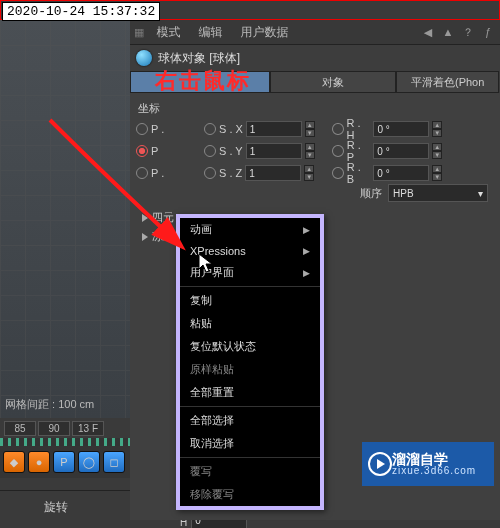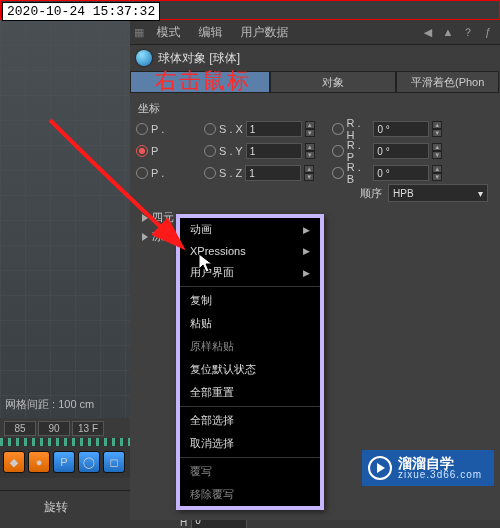--- a/index.html
+++ b/index.html
@@ -26,21 +26,21 @@
 .insp-top{height:24px;background:#383838;display:flex;align-items:center;gap:6px;padding:0 4px;border-bottom:1px solid #222}
 .insp-menu{font-size:12px;color:#bbb;padding:2px 6px;cursor:pointer}
 .insp-topright{margin-left:auto;display:flex;gap:4px}
 .top-icon{width:16px;height:16px;display:flex;align-items:center;justify-content:center;color:#999}
 .obj-title{height:26px;display:flex;align-items:center;gap:6px;padding:0 6px;background:#3d3d3d}
 .obj-icon{width:16px;height:16px;border-radius:50%;background:radial-gradient(circle at 35% 30%,#8fe0ff,#1a79b8);box-shadow:0 0 2px #000}
 .obj-name{color:#ddd;font-size:12px}
 .tabs{height:22px;display:flex;background:#3a3a3a;position:relative}
 .tab{padding:3px 14px;font-size:11px;color:#ccc;background:#444;border:1px solid #222;cursor:pointer}
 .tab.active{background:#5b7fa8;color:#fff}
-.annotation{position:absolute;left:155px;top:66px;font-size:22px;font-weight:normal;color:#ff2a2a;z-index:60;letter-spacing:2px}
+.annotation{position:absolute;left:155px;top:66px;font-size:22px;font-weight:bold;color:#ff2a2a;z-index:60;letter-spacing:2px}
 .coord-section{padding:4px 6px}
 .section-title{font-size:11px;color:#ccc;padding:4px 2px}
 .coord-grid{display:grid;grid-template-columns:60px 120px 110px;gap:4px 8px}
 .coord-cell{display:flex;align-items:center;gap:3px;height:18px}
 .radio{width:10px;height:10px;border:1px solid #888;border-radius:50%;display:inline-block;cursor:pointer}
 .radio.on{background:radial-gradient(circle,#e55 40%,transparent 45%);border-color:#e55}
 .coord-label{color:#ccc;font-size:11px}
 .num-input{width:48px;height:14px;background:#2a2a2a;border:1px solid #555;color:#ddd;font-size:10px;padding:0 3px}
 .spinner{width:10px;height:16px;display:flex;flex-direction:column}
 .spinner span{flex:1;background:#505050;border:1px solid #222;font-size:6px;line-height:6px;text-align:center;color:#aaa}
@@ -53,21 +53,21 @@
 .ctx{position:absolute;left:176px;top:214px;width:140px;background:#000000;border:4px solid #c4b5fd;box-shadow:2px 2px 6px rgba(0,0,0,.5);z-index:40}
 .ctx-item{display:flex;align-items:center;justify-content:space-between;padding:4px 10px;font-size:11px;color:#ddd;cursor:pointer}
 .ctx-item.disabled{color:#888}
 .ctx-sep{height:1px;background:#333;margin:2px 0}
 .ctx-arrow{font-size:9px;color:#aaa}
 
 .cursor{position:absolute;left:198px;top:253px;z-index:70}
 
 .red-arrow{position:absolute;left:45px;top:115px;z-index:55}
 
-.logo{position:absolute;right:6px;bottom:42px;width:120px;height:36px;background:#1c5aa8;display:flex;align-items:center;gap:6px;padding:0 6px;z-index:45}
+.logo{position:absolute;right:6px;bottom:42px;width:120px;height:44px;background:#1c5aa8;display:flex;align-items:center;padding:0 6px;z-index:45}
 .logo-play{width:20px;height:20px;border:2px solid #fff;border-radius:50%;display:flex;align-items:center;justify-content:center}
 .logo-tri{width:0;height:0;border-top:5px solid transparent;border-bottom:5px solid transparent;border-left:8px solid #fff;margin-left:2px}
 .logo-text{color:#fff;font-size:14px;font-weight:bold;line-height:12px}
 .logo-sub{color:#cde3ff;font-size:10px;letter-spacing:1px}
 </style>
 </head>
 <body>
 
 <div class="red-border"></div>
 <div class="timestamp">2020-10-24 15:37:32</div>
@@ -230,25 +230,25 @@
       <span>用户界面</span>
       <span class="ctx-arrow">▶</span>
     </div>
   <div class="ctx-sep"></div>
   <div class="ctx-item">
       <span>复制</span>
     </div>
   <div class="ctx-item">
       <span>粘贴</span>
     </div>
+  <div class="ctx-item">
+      <span>复位默认状态</span>
+    </div>
   <div class="ctx-item disabled">
       <span>原样粘贴</span>
-    </div>
-  <div class="ctx-item">
-      <span>复位默认状态</span>
     </div>
   <div class="ctx-item">
       <span>全部重置</span>
     </div>
   <div class="ctx-sep"></div>
   <div class="ctx-item">
       <span>全部选择</span>
     </div>
   <div class="ctx-item">
       <span>取消选择</span>

